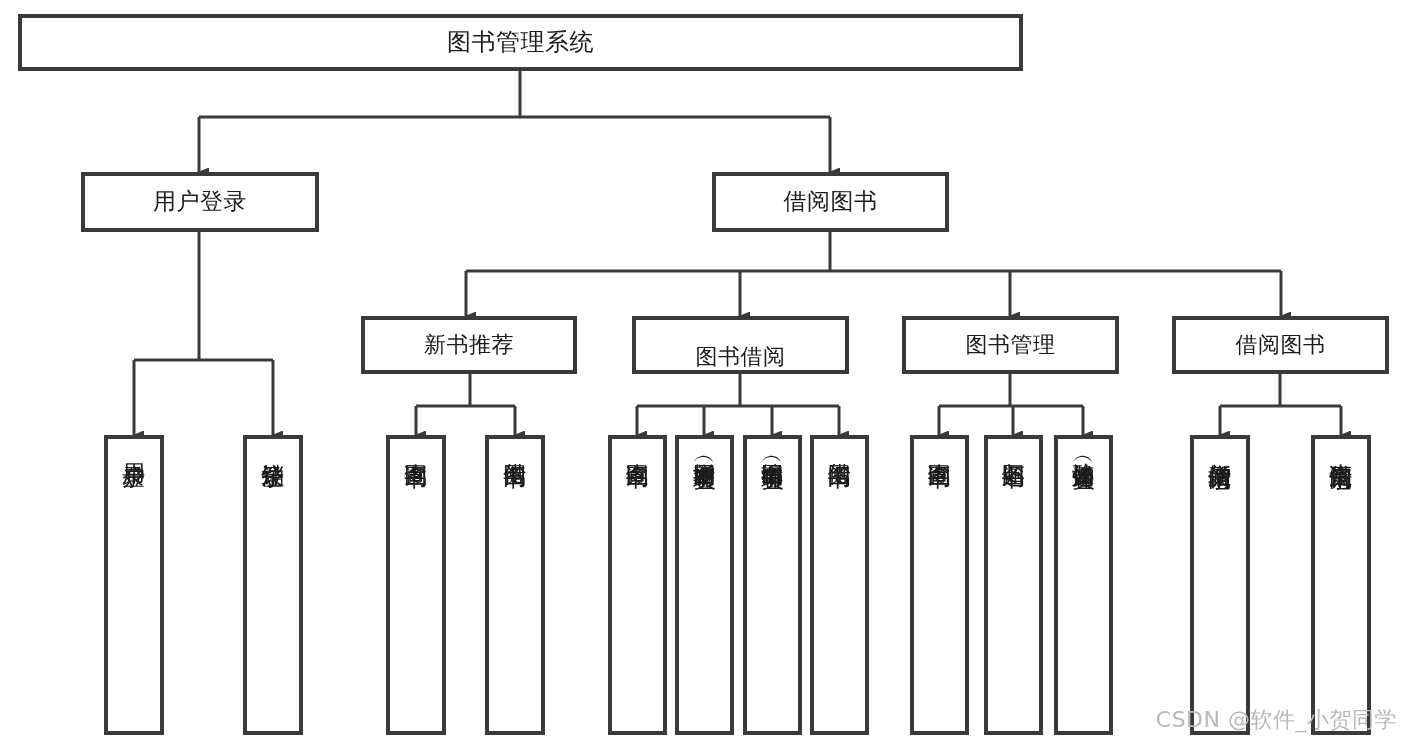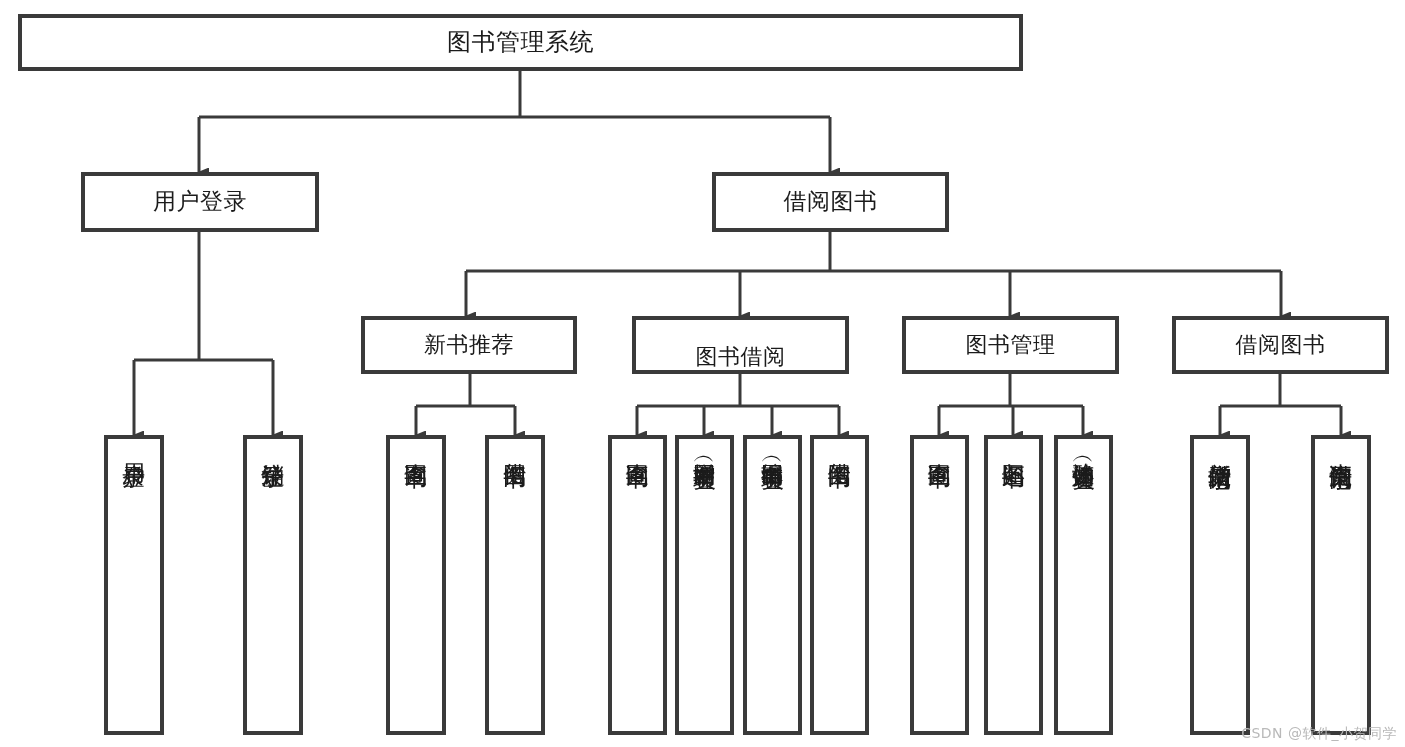--- a/index.html
+++ b/index.html
@@ -63,22 +63,22 @@
     line-height: 1.06;
     letter-spacing: 1px;
     white-space: nowrap;
   }
   .node-leaf.leaf-tall > .node-label {
     font-size: 22px;
   }
   #watermark {
     position: absolute;
     right: 8px;
-    bottom: 4px;
-    font-size: 14px;
+    bottom: 12px;
+    font-size: 22px;
     color: #b9b9b9;
     letter-spacing: 0.5px;
     white-space: nowrap;
     pointer-events: none;
     margin-left: 30px;
   }
 </style>
 </head>
 <body>
 

